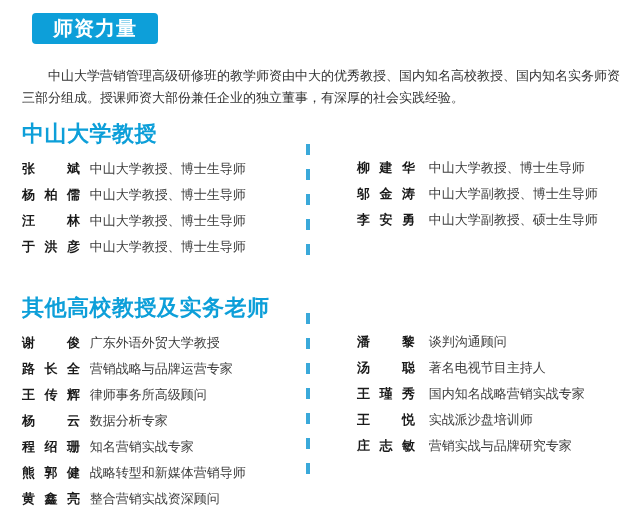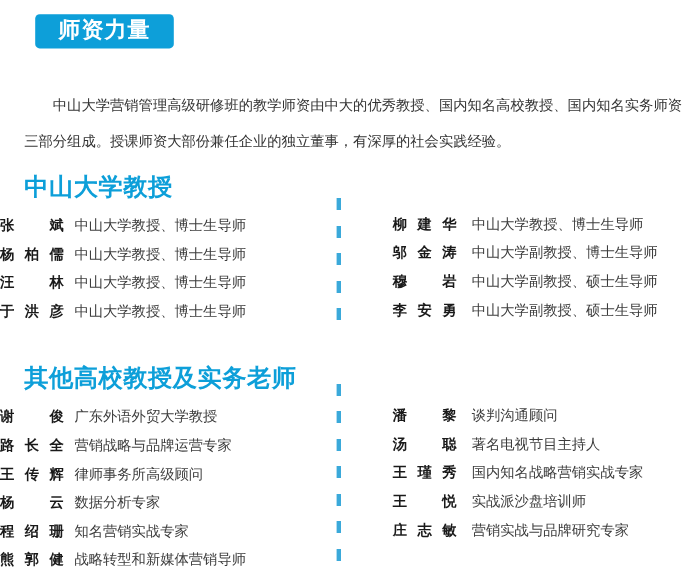--- a/index.html
+++ b/index.html
@@ -17,36 +17,36 @@
   }
   .title-btn{
     margin:13px 0 0 32px;
     width:126px;height:31px;line-height:31px;
     background:var(--accent);
     color:#ffffff;font-size:20px;font-weight:bold;
     text-align:center;border-radius:4px;
     letter-spacing:1px;
   }
   .intro{
-    margin:35px 10px 0 22px;
-    font-size:13px;line-height:33px;color:var(--text);
+    margin:21px 10px 0 22px;
+    font-size:13px;line-height:22px;color:var(--text);
     text-indent:2em;
   }
   h2.sec-title{
     margin-left:22px;font-size:22px;line-height:19px;
     font-weight:bold;color:var(--accent);
     letter-spacing:0.5px;
   }
   .sec-1 h2.sec-title{margin-top:15px;}
   .sec-2 h2.sec-title{margin-top:43px;}
   .cols{
     position:relative;display:flex;margin-top:17px;
   }
   .col{font-size:13px;}
-  .col-left{width:306px;flex:0 0 306px;}
+  .col-left{width:306px;padding-left:22px;flex:0 0 306px;}
   .col-right{margin-left:51px;font-family:Liberation Mono, monospace;}
   .row{height:17px;line-height:17px;margin-bottom:9px;white-space:nowrap;}
   .row:last-child{margin-bottom:0;}
   .fname{
     display:inline-block;width:58px;
     font-weight:bold;color:var(--name);
     text-align:justify;text-align-last:justify;
     vertical-align:top;
   }
   .ftitle{color:#3c3c3c;margin-left:6px;}
@@ -95,24 +95,20 @@
         <div class="row">
           <span class="fname">柳建华</span>
           <span class="ftitle">中山大学教授、博士生导师</span>
         </div>
 
         <div class="row">
           <span class="fname">邬金涛</span>
           <span class="ftitle">中山大学副教授、博士生导师</span>
         </div>
 
-        <div class="row">
-          <span class="fname">穆岩</span>
-          <span class="ftitle">中山大学副教授、硕士生导师</span>
-        </div>
 
         <div class="row">
           <span class="fname">李安勇</span>
           <span class="ftitle">中山大学副教授、硕士生导师</span>
         </div>
       </div>
   </div>
 </section>
 
 <section class="sec-2">

